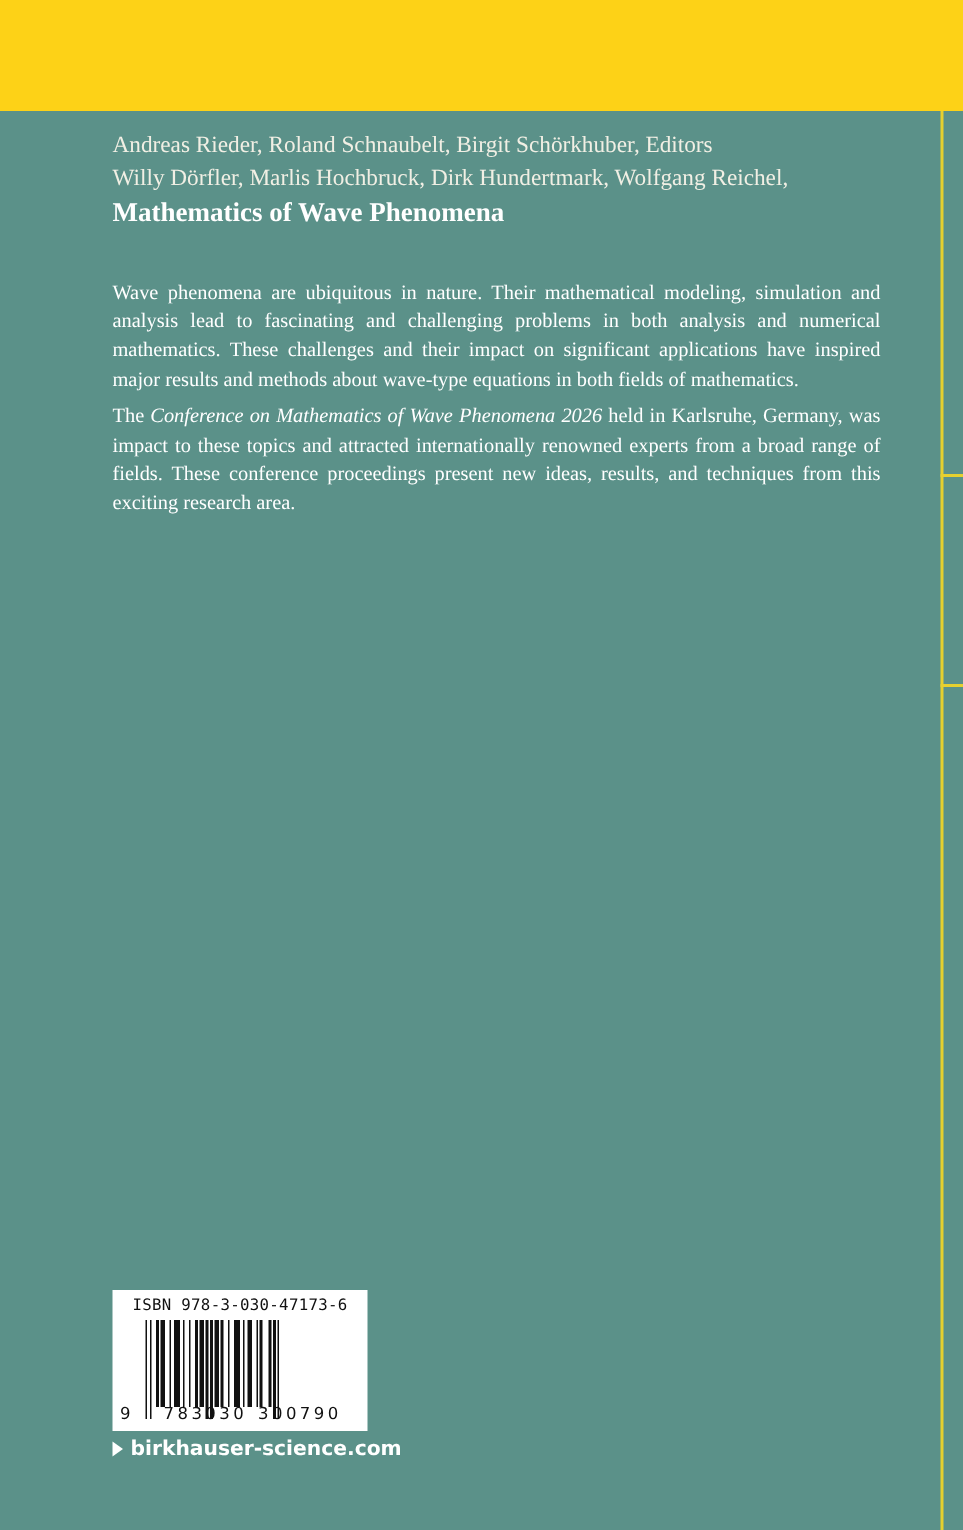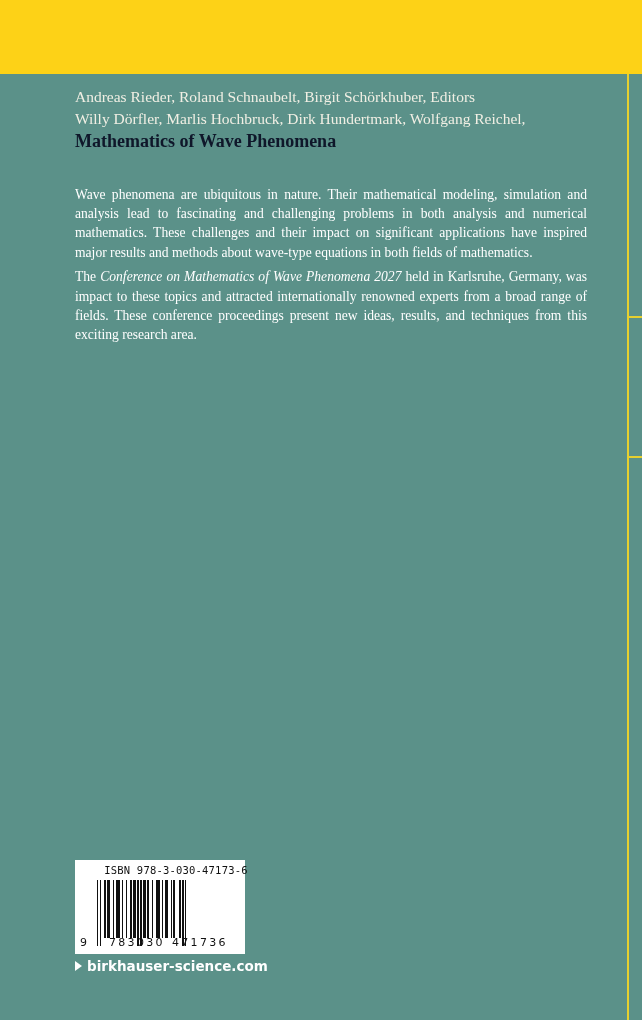--- a/index.html
+++ b/index.html
@@ -21,38 +21,37 @@
       position: absolute; left: 627px; width: 15px; height: 2px; background: #e6d02f;
     }
     .authors {
       position: absolute; left: 75px; top: 86px; width: 520px;
       font-family: "Liberation Serif", serif;
       font-size: 15.5px; line-height: 22px; color: #f1efe4;
     }
     .title {
       position: absolute; left: 75px; top: 131px;
       font-family: "Liberation Serif", serif;
-      font-weight: bold; font-size: 18px; color: #0f172a;
+      font-weight: bold; font-size: 18px; color: #ffffff;
     }
     .blurb {
       position: absolute; left: 75px; top: 185px; width: 512px;
       font-family: "Liberation Serif", serif;
       font-size: 13.6px; line-height: 19.2px; color: #ffffff;
       text-align: justify;
     }
     .blurb p { margin: 0 0 5.5px 0; }
     .barcode-box {
       position: absolute; left: 75px; top: 860px; width: 170px; height: 94px;
       background: #ffffff;
     }
     .isbn-text {
       position: absolute; left: 0; top: 4px; width: 170px; text-align: center;
       font-family: "DejaVu Sans Mono", monospace; font-size: 10.5px; color: #111;
       letter-spacing: 0.2px;
-      padding-left: 16px;
     }
     .bars {
       position: absolute; left: 22px; top: 20px; width: 140px; height: 60px;
       display: flex; align-items: flex-start;
     }
     .bar { height: 58px; background: #111; }
     .bar.long { height: 66px; }
     .gap { height: 58px; }
     .digits-first {
       position: absolute; left: 5px; top: 76px;
@@ -87,21 +86,21 @@
 
 <div class="authors">
   <div>Andreas Rieder, Roland Schnaubelt, Birgit Schörkhuber, Editors</div>
   <div>Willy Dörfler, Marlis Hochbruck, Dirk Hundertmark, Wolfgang Reichel,</div>
 </div>
 
 <div class="title">Mathematics of Wave Phenomena</div>
 
 <div class="blurb">
   <p>Wave phenomena are ubiquitous in nature. Their mathematical modeling, simulation and analysis lead to fascinating and challenging problems in both analysis and numerical mathematics. These challenges and their impact on significant applications have inspired major results and methods about wave-type equations in both fields of mathematics.</p>
-  <p><span>The </span><em>Conference on Mathematics of Wave Phenomena 2027</em><span> held in Karlsruhe, Germany, was impact to these topics and attracted internationally renowned experts from a broad range of fields. These conference proceedings present new ideas, results, and techniques from this exciting research area.</span></p>
+  <p><span>The </span><em>Conference on Mathematics of Wave Phenomena 2026</em><span> held in Karlsruhe, Germany, was impact to these topics and attracted internationally renowned experts from a broad range of fields. These conference proceedings present new ideas, results, and techniques from this exciting research area.</span></p>
 </div>
 
 <div class="barcode-box">
   <div class="isbn-text">ISBN 978-3-030-47173-6</div>
   <div class="bars" id="bars">
       <div class="bar long" style="width: 1.45px;"></div>
       <div class="gap" style="width: 1.45px;"></div>
       <div class="bar long" style="width: 1.45px;"></div>
       <div class="gap" style="width: 2.9px;"></div>
       <div class="bar" style="width: 1.45px;"></div>
@@ -141,19 +140,19 @@
       <div class="bar" style="width: 1.45px;"></div>
       <div class="gap" style="width: 4.35px;"></div>
       <div class="bar" style="width: 1.45px;"></div>
       <div class="gap" style="width: 1.45px;"></div>
       <div class="bar long" style="width: 1.45px;"></div>
       <div class="gap" style="width: 1.45px;"></div>
       <div class="bar long" style="width: 1.45px;"></div>
     </div>
   <div class="digits-first">9</div>
   <div class="digits-left">783030</div>
-  <div class="digits-right">471736</div>
+  <div class="digits-right">300790</div>
 </div>
 
 <div class="website">
   <span class="arrow"></span>
   <span>birkhauser-science.com</span>
 </div>
 
 </body></html>

